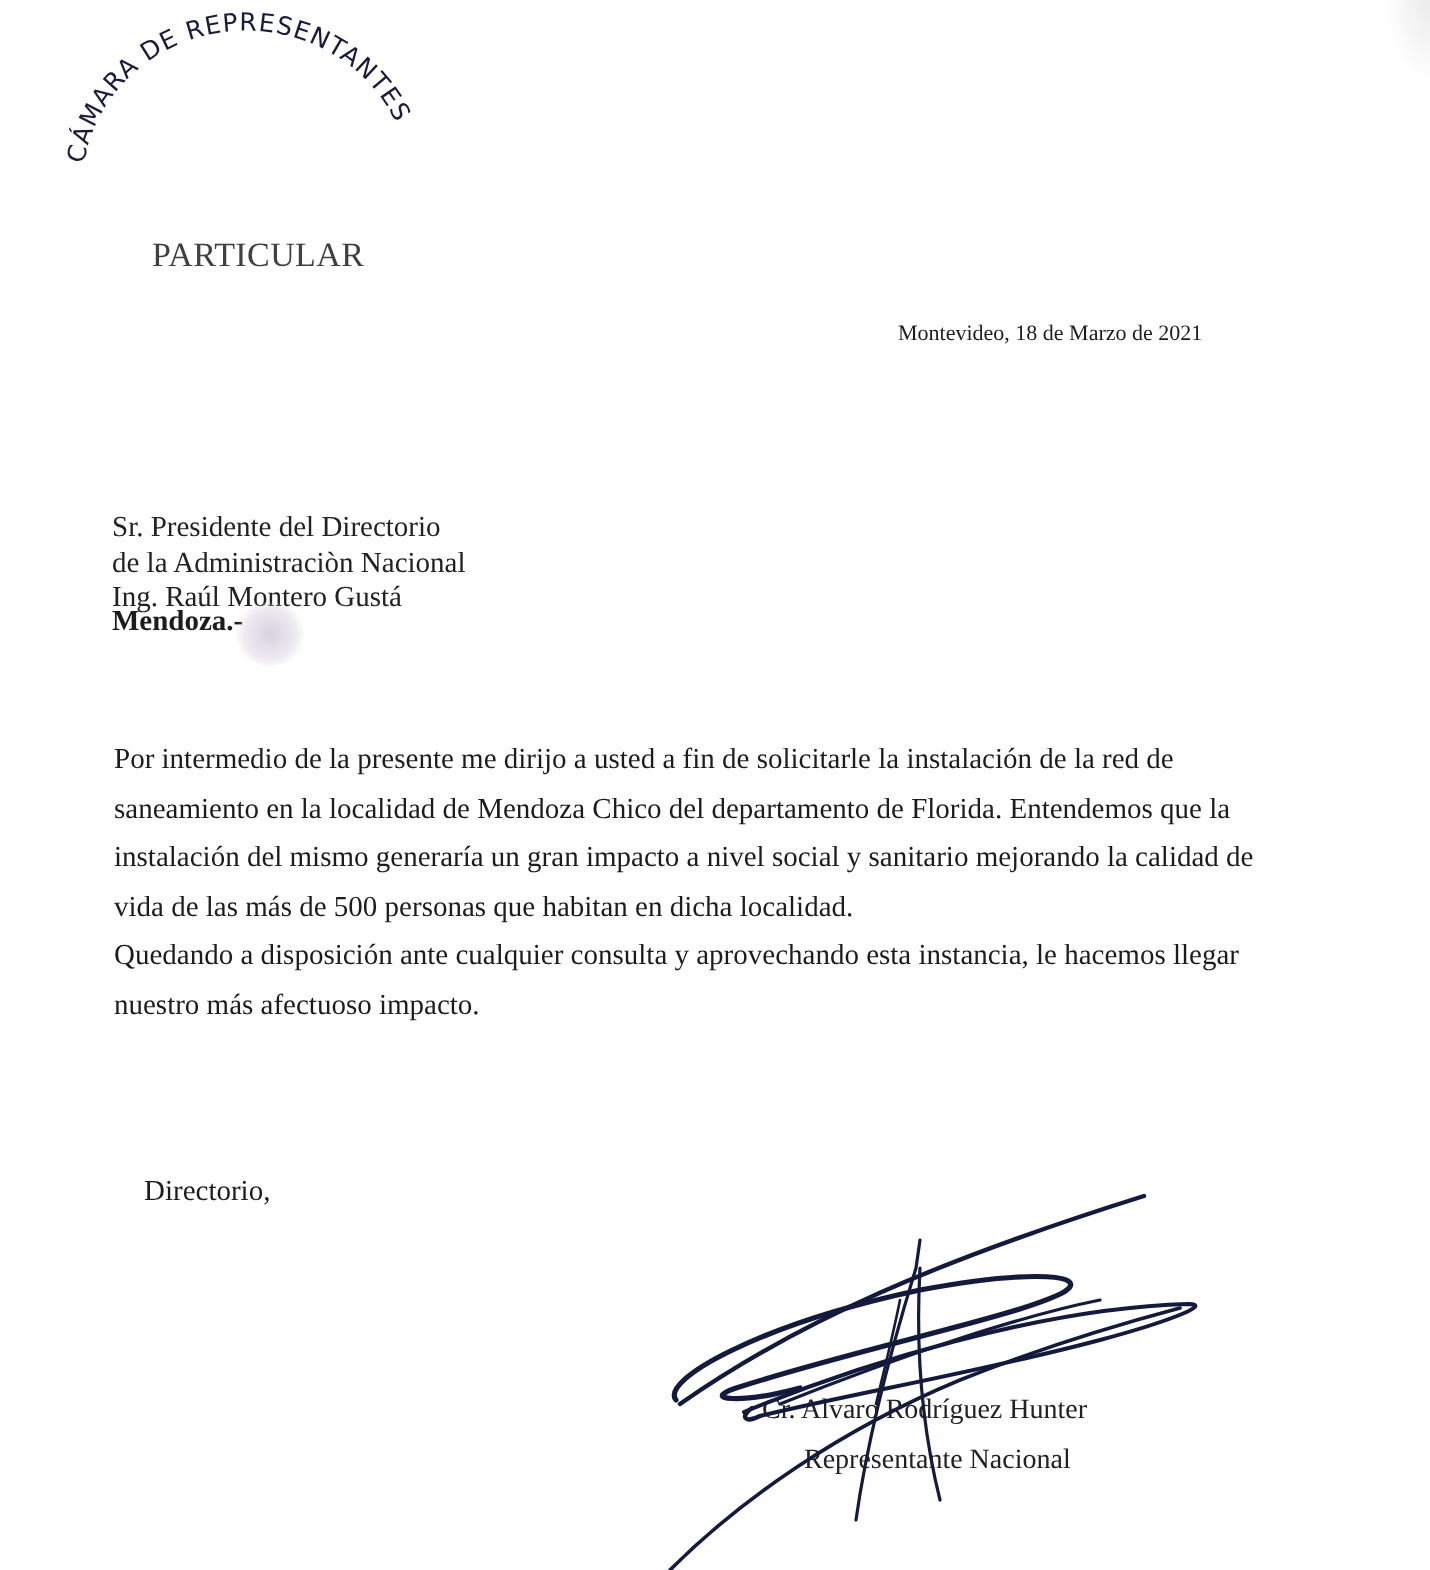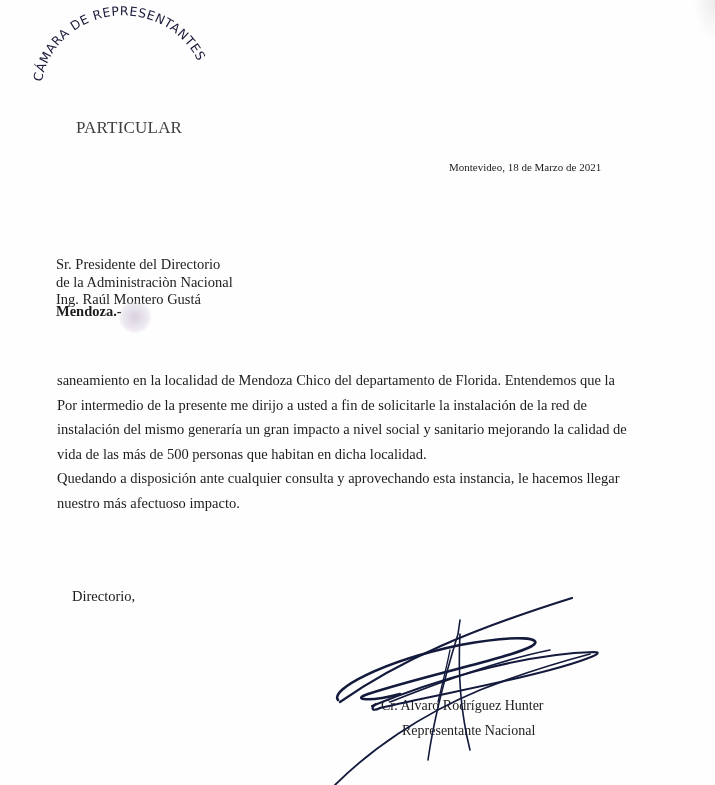--- a/index.html
+++ b/index.html
@@ -141,22 +141,22 @@
   <div class="recipient">
     <div>Sr. Presidente del Directorio</div>
     <div>de la Administraciòn Nacional</div>
     <div class="name">Ing. Raúl Montero Gustá</div>
   </div>
 
   <div class="greeting">Mendoza.-</div>
   <div class="smudge"></div>
 
   <div class="body-text">
+    <p>Por intermedio de la presente me dirijo a usted a fin de solicitarle la instalación de la red de</p>
     <p>saneamiento en la localidad de Mendoza Chico del departamento de Florida. Entendemos que la</p>
-    <p>Por intermedio de la presente me dirijo a usted a fin de solicitarle la instalación de la red de</p>
     <p>instalación del mismo generaría un gran impacto a nivel social y sanitario mejorando la calidad de</p>
     <p>vida de las más de 500 personas que habitan en dicha localidad.</p>
     <p>Quedando a disposición ante cualquier consulta y aprovechando esta instancia, le hacemos llegar</p>
     <p>nuestro más afectuoso impacto.</p>
   </div>
 
   <div class="closing">Directorio,</div>
 
   <div class="signer-name">Cr. Alvaro Rodríguez Hunter</div>
   <div class="signer-title">Representante Nacional</div>

